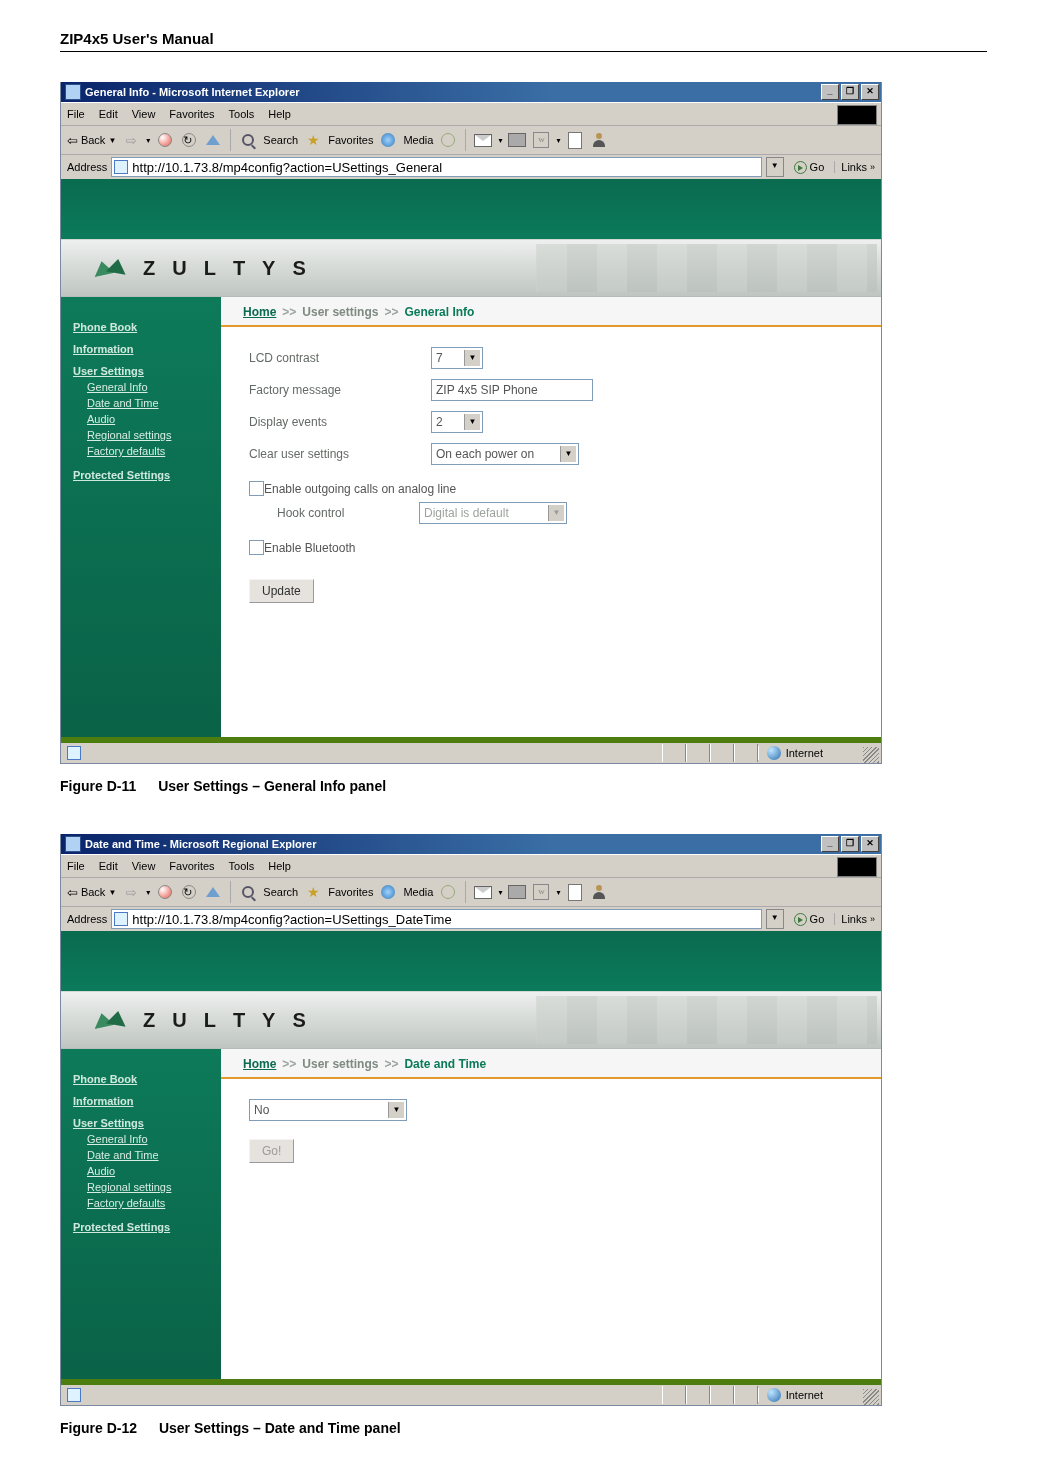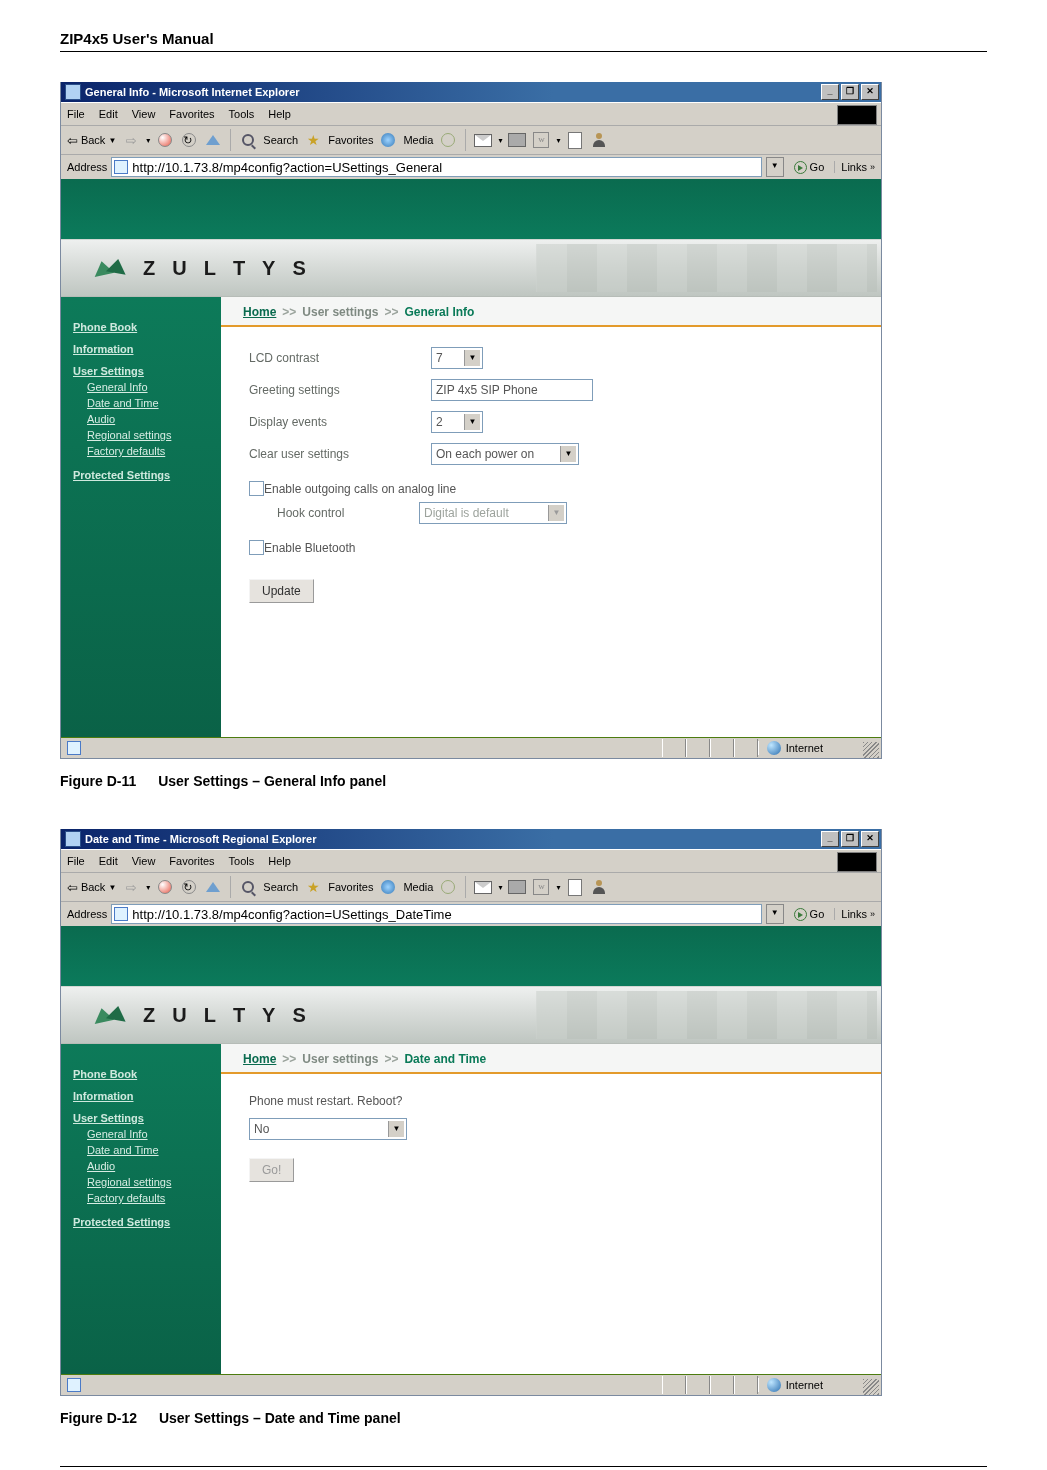--- a/index.html
+++ b/index.html
@@ -251,21 +251,21 @@
     background:#e6e3de;
     padding: 4px 12px;
     color:#303030;
     font-size:12px;
     margin-top: 18px;
   }
   .btn.disabled { color:#9a9a9a; }
   
   .statusbar {
     background:#d4d0c8;
-    border-top:1px solid #4d7c0f;
+    border-top:6px solid #4d7c0f;
     height: 20px;
     display:flex; align-items:center;
     font-size:11px;
   }
   .status-left { flex:1; padding-left:6px; display:flex; align-items:center; gap:4px;}
   .status-ie-icn { width:14px; height:14px; background:#dff2ff; border:1px solid #4a7ac7; box-sizing:border-box;}
   .status-cells { display:flex; }
   .status-cell { width:22px; height:18px; border-left:1px solid #fff; border-right:1px solid #888; }
   .status-zone { display:flex; align-items:center; gap:5px; padding:0 40px 0 8px; border-left:1px solid #fff;}
   .zone-icn { width:14px; height:14px; border-radius:50%; background: radial-gradient(circle at 30% 30%, #bfe6ff, #2b6fb0);}
@@ -412,21 +412,21 @@
 
         <div class="main-panel">
           <div class="form-row">
             <span class="form-label">LCD contrast</span>
             <span class="select">
               <span class="val">7</span>
                   <span class="dd">▼</span>
             </span>
           </div>
           <div class="form-row">
-            <span class="form-label">Greeting settings</span>
+            <span class="form-label">Factory message</span>
             <span class="textin">ZIP 4x5 SIP Phone</span>
           </div>
           <div class="form-row">
             <span class="form-label">Display events</span>
             <span class="select">
               <span class="val">2</span>
                   <span class="dd">▼</span>
             </span>
           </div>
           <div class="form-row">
@@ -607,21 +607,20 @@
       <div style="flex:1;">
         <div class="crumb-row">
           <a class="crumb-link">Home</a>
           <span class="crumb-sep">&gt;&gt;</span>
           <span class="crumb-mid">User settings</span>
           <span class="crumb-sep">&gt;&gt;</span>
           <span class="crumb-cur">Date and Time</span>
         </div>
 
         <div class="main-panel">
-          <div style="margin-bottom:10px;">Phone must restart. Reboot?</div>
           <span class="select wide" style="width:150px;">
             <span class="val">No</span>
                 <span class="dd">▼</span>
           </span>
           <div><span class="btn disabled">Go!</span></div>
         </div>
       </div>
     </div>
   </div>
 

